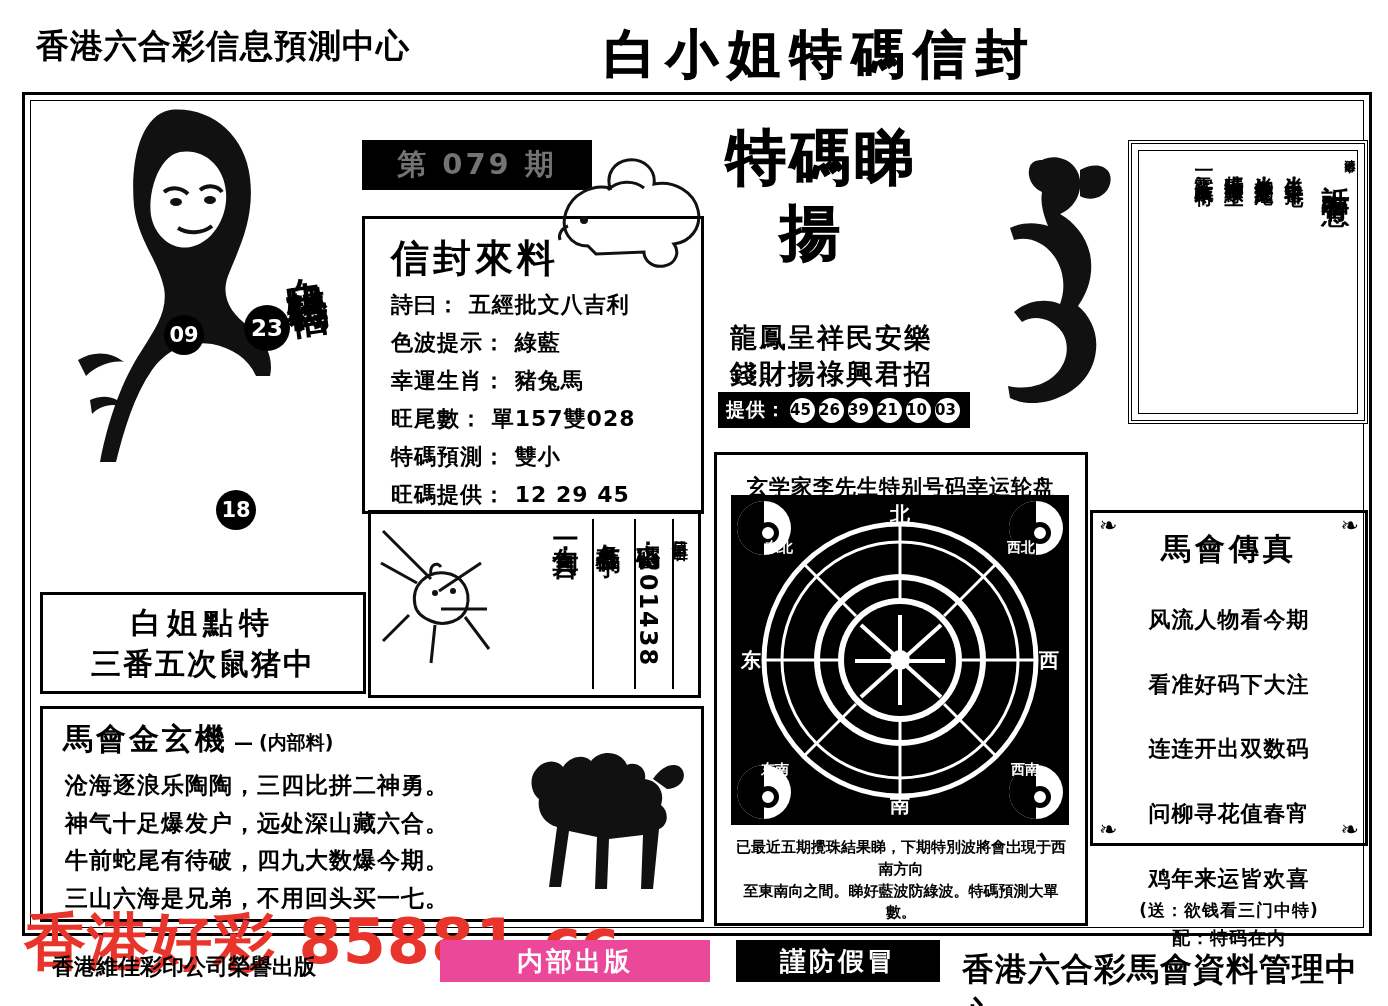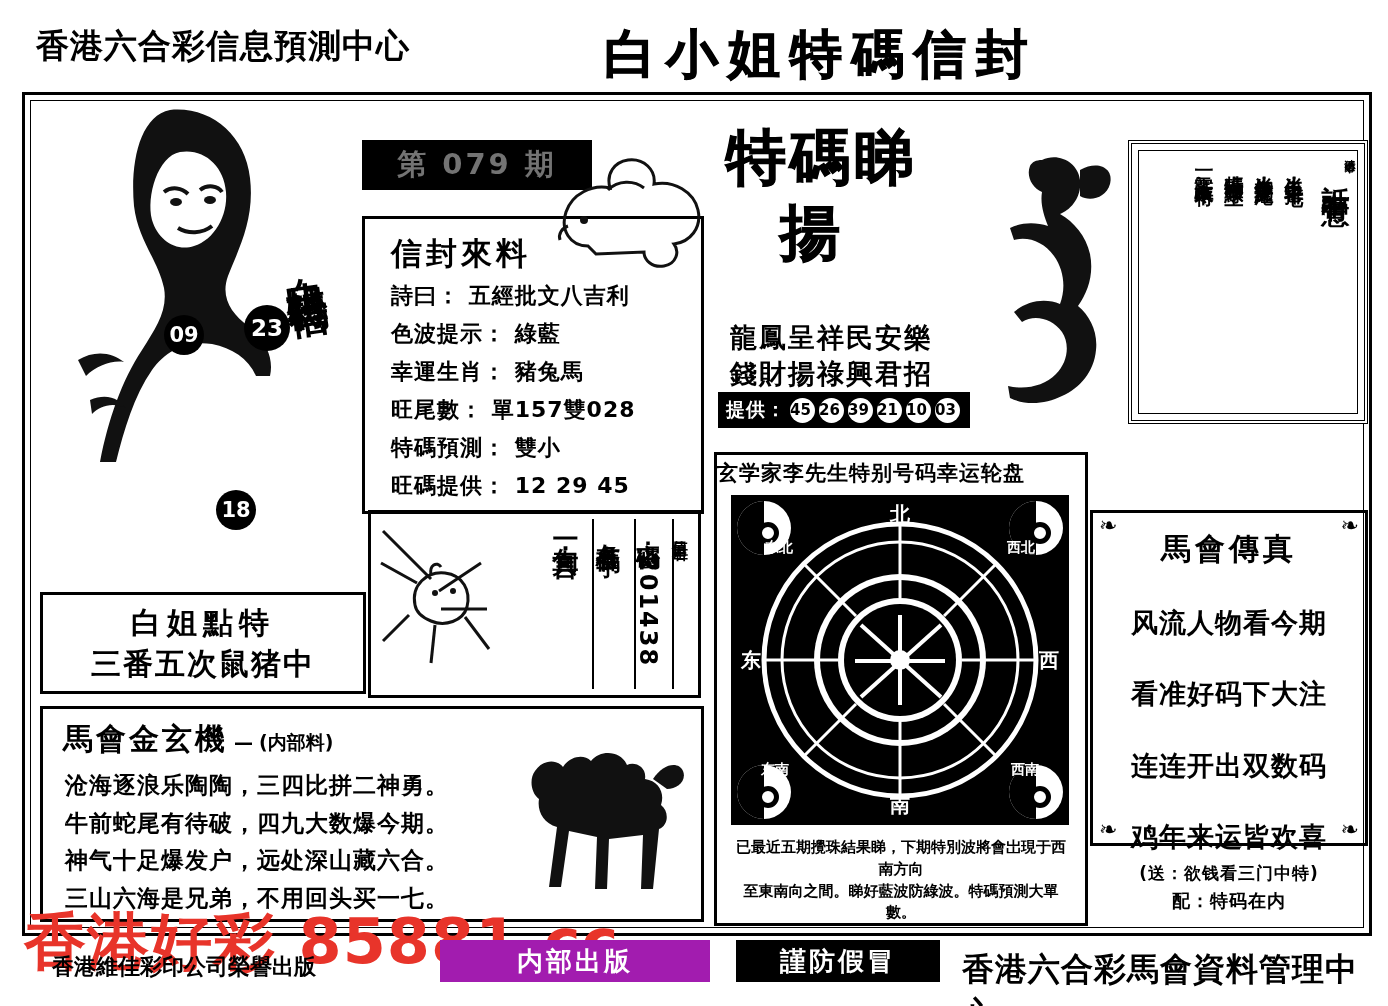--- a/index.html
+++ b/index.html
@@ -71,21 +71,21 @@
     font-size:29px;font-weight:bold;letter-spacing:3px;
   }
 
   
   .xinfeng{
     position:absolute;left:362px;top:216px;width:336px;height:286px;
     border:3px solid #000;
     padding:6px 0 0 0;
   }
   .xinfeng h2{
-    margin:8px 16px 6px 26px;font-size:31px;font-weight:bold;letter-spacing:4px;
+    margin:8px 16px 6px 26px;font-size:38px;font-weight:bold;letter-spacing:4px;
   }
   .xinfeng .row{
     margin:0 0 8px 26px;font-size:22px;font-weight:bold;letter-spacing:1px;
     white-space:nowrap;
   }
   .xinfeng .row .lbl{display:inline-block;}
   .xinfeng .row .val{display:inline-block;}
 
   
   .baijie{
@@ -181,21 +181,21 @@
     position:absolute;right:8px;top:6px;font-size:11px;font-weight:bold;
     writing-mode:vertical-rl;letter-spacing:1px;
   }
 
   
   .wheelbox{
     position:absolute;left:714px;top:452px;width:368px;height:468px;
     border:3px solid #000;
   }
   .wheelbox .wt{
-    text-align:left;font-size:21px;font-weight:bold;margin-top:4px;letter-spacing:1px;
+    text-align:center;font-size:21px;font-weight:bold;margin-top:18px;letter-spacing:1px;
   }
   .wheel{
     position:absolute;left:14px;top:40px;width:338px;height:330px;background:#000;
   }
   .wheel .dir{
     position:absolute;color:#fff;font-size:20px;font-weight:bold;
   }
   .wheel .d-n{left:50%;top:6px;transform:translateX(-50%);}
   .wheel .d-s{left:50%;bottom:6px;transform:translateX(-50%);}
   .wheel .d-e{left:10px;top:50%;transform:translateY(-50%);}
@@ -220,38 +220,38 @@
 
   
   .chuanzhen{
     position:absolute;left:1090px;top:510px;width:272px;height:330px;
     border:3px solid #000;
   }
   .chuanzhen h3{
     text-align:center;font-size:30px;font-weight:bold;margin:16px 0 8px 0;letter-spacing:4px;
   }
   .chuanzhen .line{
-    text-align:center;font-size:27px;font-weight:bold;line-height:1.35;letter-spacing:1px;margin-top:35px;
+    text-align:center;font-size:22px;font-weight:bold;line-height:1.35;letter-spacing:1px;margin-top:35px;
   }
   .chuanzhen .small{font-size:17px;margin-top:6px;}
   .chuanzhen .small2{font-size:18px;margin-top:4px;}
   .corner-orn{position:absolute;font-size:22px;line-height:1;}
 
   
   .watermark{
     position:absolute;left:24px;top:900px;
     font-size:62px;font-weight:bold;color:#e8342a;
     letter-spacing:1px;white-space:nowrap;
     font-family:"DejaVu Sans","Liberation Sans",sans-serif;
   }
   .ft-left{
     position:absolute;left:52px;top:952px;font-size:22px;font-weight:bold;
   }
   .ft-blk1{
-    position:absolute;left:440px;top:940px;width:270px;height:42px;background:#a21caf;
+    position:absolute;left:440px;top:940px;width:270px;height:42px;background:#ec4899;
     color:#fff;display:flex;align-items:center;justify-content:center;
     font-size:26px;font-weight:bold;letter-spacing:3px;
   }
   .ft-blk2{
     position:absolute;left:736px;top:940px;width:204px;height:42px;background:#000;
     color:#fff;display:flex;align-items:center;justify-content:center;
     font-size:26px;font-weight:bold;letter-spacing:3px;
   }
   .ft-right{
     position:absolute;left:962px;top:948px;font-size:32px;font-weight:bold;letter-spacing:1px;
@@ -353,22 +353,22 @@
     <div class="vline" style="right:104px;"></div>
     <div class="col c1">值日星君</div>
     <div class="col c2">密碼：201438</div>
     <div class="col c3">各有各碼宇</div>
     <div class="col c4">一句真言：</div>
   </div>
 
   <div class="mahui">
     <h3>馬會金玄機</h3><span class="nb">—</span><span class="nb">(内部料)</span>
     <div class="poem">沧海逐浪乐陶陶，三四比拼二神勇。</div>
+    <div class="poem">神气十足爆发户，远处深山藏六合。</div>
     <div class="poem">牛前蛇尾有待破，四九大数爆今期。</div>
-    <div class="poem">神气十足爆发户，远处深山藏六合。</div>
     <div class="poem">三山六海是兄弟，不用回头买一七。</div>
     <div style="position:absolute;left:470px;top:10px;">
       <svg width="180" height="190" viewBox="0 0 180 190">
         <path d="M22 52 C30 40 44 40 50 48 C56 38 70 34 78 42 C88 30 108 32 114 46 C122 42 134 48 132 60 C146 62 152 74 148 86 C156 92 156 106 146 110 L140 170 L128 170 L130 116 L96 120 L94 170 L82 170 L84 118 L56 112 L48 168 L36 168 L44 108 C30 104 24 92 26 80 C18 74 16 60 22 52 Z" fill="#111"></path>
         <path d="M140 60 C150 44 166 42 170 52 C174 62 164 70 154 70" fill="#111"></path>
       </svg>
     </div>
   </div>
 
   <div class="temaTitle">
@@ -459,20 +459,21 @@
 
   <div class="chuanzhen">
     <span class="corner-orn" style="left:6px;top:2px;">❧</span>
     <span class="corner-orn" style="right:6px;top:2px;">❧</span>
     <span class="corner-orn" style="left:6px;bottom:2px;">❧</span>
     <span class="corner-orn" style="right:6px;bottom:2px;">❧</span>
     <h3>馬會傳真</h3>
     <div class="line">风流人物看今期</div>
     <div class="line">看准好码下大注</div>
     <div class="line">连连开出双数码</div>
+    <div class="line">问柳寻花值春宵</div>
     <div class="line">鸡年来运皆欢喜</div>
     <div class="line small">(送：欲钱看三门中特)</div>
     <div class="line small2">配：特码在内</div>
   </div>
 
   <div class="watermark">香港好彩 85881.cc</div>
   <div class="ft-left">香港維佳彩印公司榮譽出版</div>
   <div class="ft-blk1">内部出版</div>
   <div class="ft-blk2">謹防假冒</div>
   <div class="ft-right">香港六合彩馬會資料管理中心</div>

